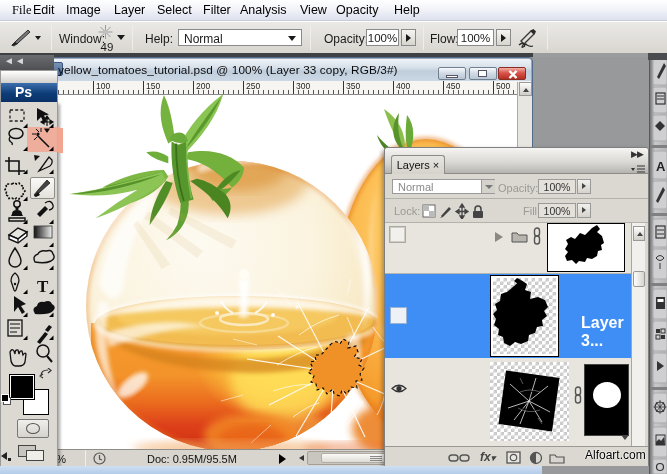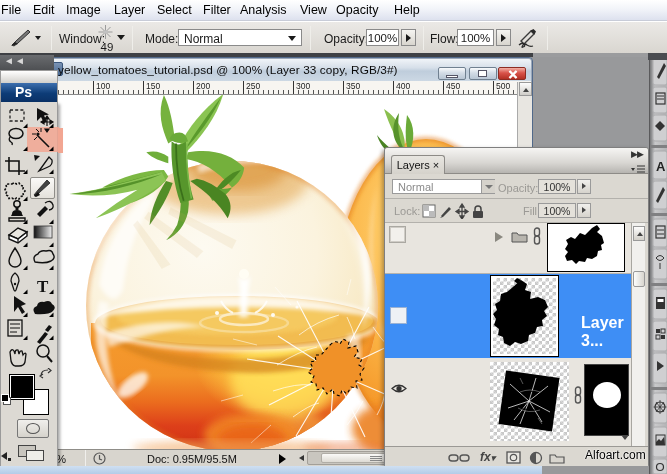--- a/index.html
+++ b/index.html
@@ -10,21 +10,21 @@
     background-image: linear-gradient(45deg,#c9c9c9 25%,transparent 25%,transparent 75%,#c9c9c9 75%),
                       linear-gradient(45deg,#c9c9c9 25%,transparent 25%,transparent 75%,#c9c9c9 75%);
     background-size:7px 7px; background-position:0 0,3.5px 3.5px; }
 </style>
 </head>
 <body>
 <div id="app">
 
   <div class="abs" style="left:0;top:0;width:667px;height:21px;background:linear-gradient(#ffffff,#f2f4f9 45%,#dde1ee);border-bottom:1px solid #c8ccd8;">
     <div class="abs" style="top:3px;left:0;width:667px;height:15px;font-size:12.5px;color:#000;">
-      <span class="abs" style="left:1px;">File</span>
+      <span class="abs" style="left:12px;font-family:Liberation Serif, serif;">File</span>
       <span class="abs" style="left:33px;">Edit</span>
       <span class="abs" style="left:66px;">Image</span>
       <span class="abs" style="left:114px;">Layer</span>
       <span class="abs" style="left:157px;">Select</span>
       <span class="abs" style="left:203px;">Filter</span>
       <span class="abs" style="left:240px;">Analysis</span>
       <span class="abs" style="left:300px;">View</span>
       <span class="abs" style="left:336px;">Opacity</span>
       <span class="abs" style="left:394px;">Help</span>
     </div>
@@ -47,21 +47,21 @@
         <line x1="7.5" y1="0" x2="7.5" y2="14"></line>
         <line x1="0.5" y1="7" x2="14.5" y2="7"></line>
         <line x1="2.5" y1="2" x2="12.5" y2="12"></line>
         <line x1="12.5" y1="2" x2="2.5" y2="12"></line>
       </g>
       <circle cx="7.5" cy="7" r="1.8" fill="#c2c2c2" stroke="none"></circle>
     </svg>
     <div class="abs" style="left:97px;top:19px;width:20px;text-align:center;font-size:11.5px;color:#1a1a1a;">49</div>
     <div class="abs" style="left:117px;top:13px;width:0;height:0;border-left:4px solid transparent;border-right:4px solid transparent;border-top:5px solid #1a1a1a;"></div>
     <div class="abs" style="left:132px;top:4px;width:1px;height:24px;background:#b5b2ab;border-right:1px solid #efeeea;"></div>
-    <div class="abs" style="left:145px;top:10px;font-size:12px;color:#1a1a1a;">Mode:</div>
+    <div class="abs" style="left:145px;top:10px;font-size:12px;color:#1a1a1a;">Help:</div>
 
     <div class="abs" style="left:178px;top:7px;width:124px;height:17px;background:#fff;border:1px solid #8a8a8a;">
       <div class="abs" style="left:5px;top:2px;font-size:12px;color:#1a1a1a;">Normal</div>
       <div class="abs" style="left:109px;top:6px;width:0;height:0;border-left:4px solid transparent;border-right:4px solid transparent;border-top:5px solid #1a1a1a;"></div>
     </div>
     <div class="abs" style="left:310px;top:4px;width:1px;height:24px;background:#b5b2ab;border-right:1px solid #efeeea;"></div>
     <div class="abs" style="left:324px;top:10px;font-size:12px;color:#1a1a1a;">Opacity:</div>
     <div class="abs" style="left:366px;top:7px;width:33px;height:17px;background:#fff;border:1px solid #8a8a8a;font-size:11.5px;color:#1a1a1a;text-align:center;line-height:16px;">100%</div>
     <div class="abs" style="left:401px;top:7px;width:15px;height:17px;background:linear-gradient(#f5f4f1,#d8d5ce);border:1px solid #8a8a8a;">
       <div class="abs" style="left:4px;top:4px;width:0;height:0;border-top:4px solid transparent;border-bottom:4px solid transparent;border-left:5px solid #1a1a1a;"></div>

